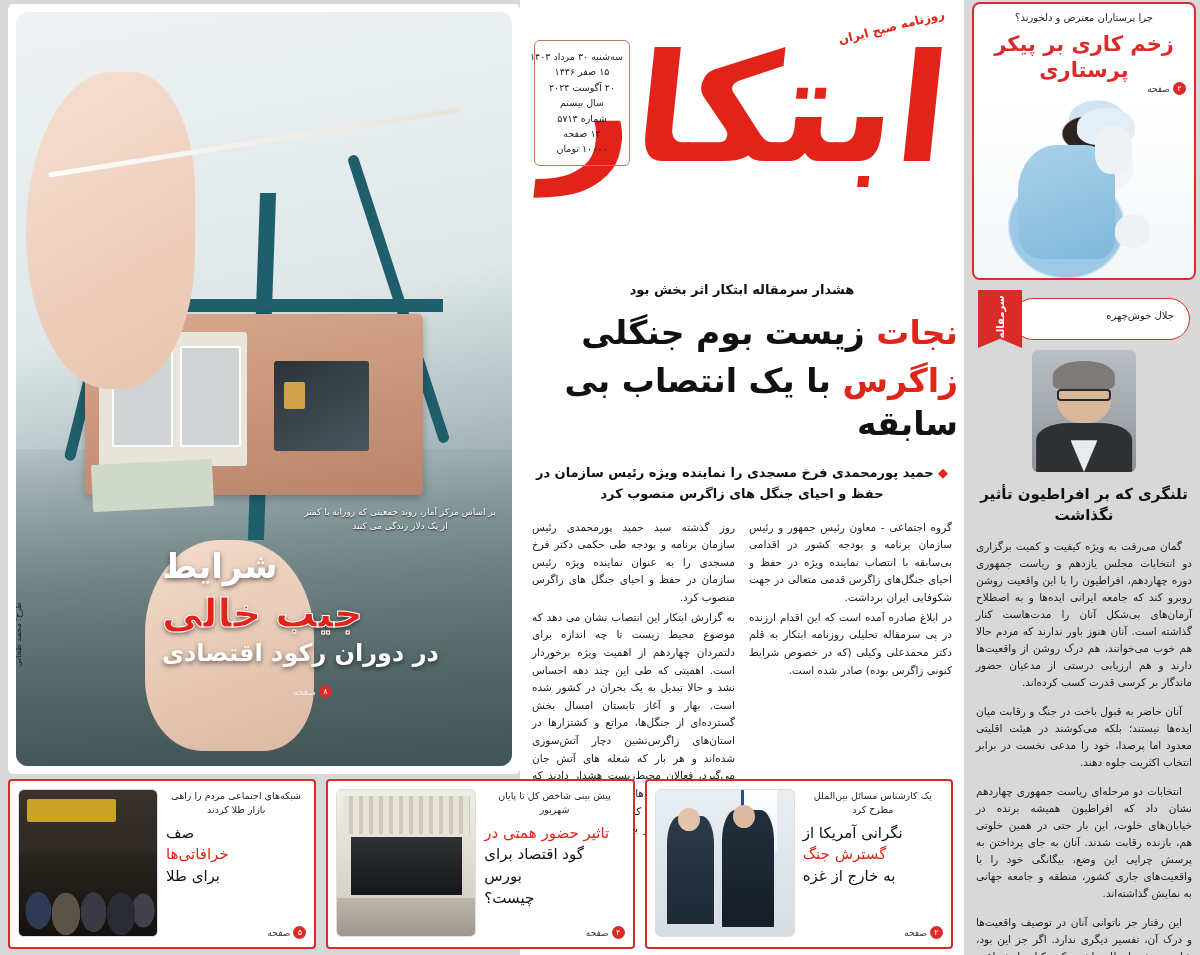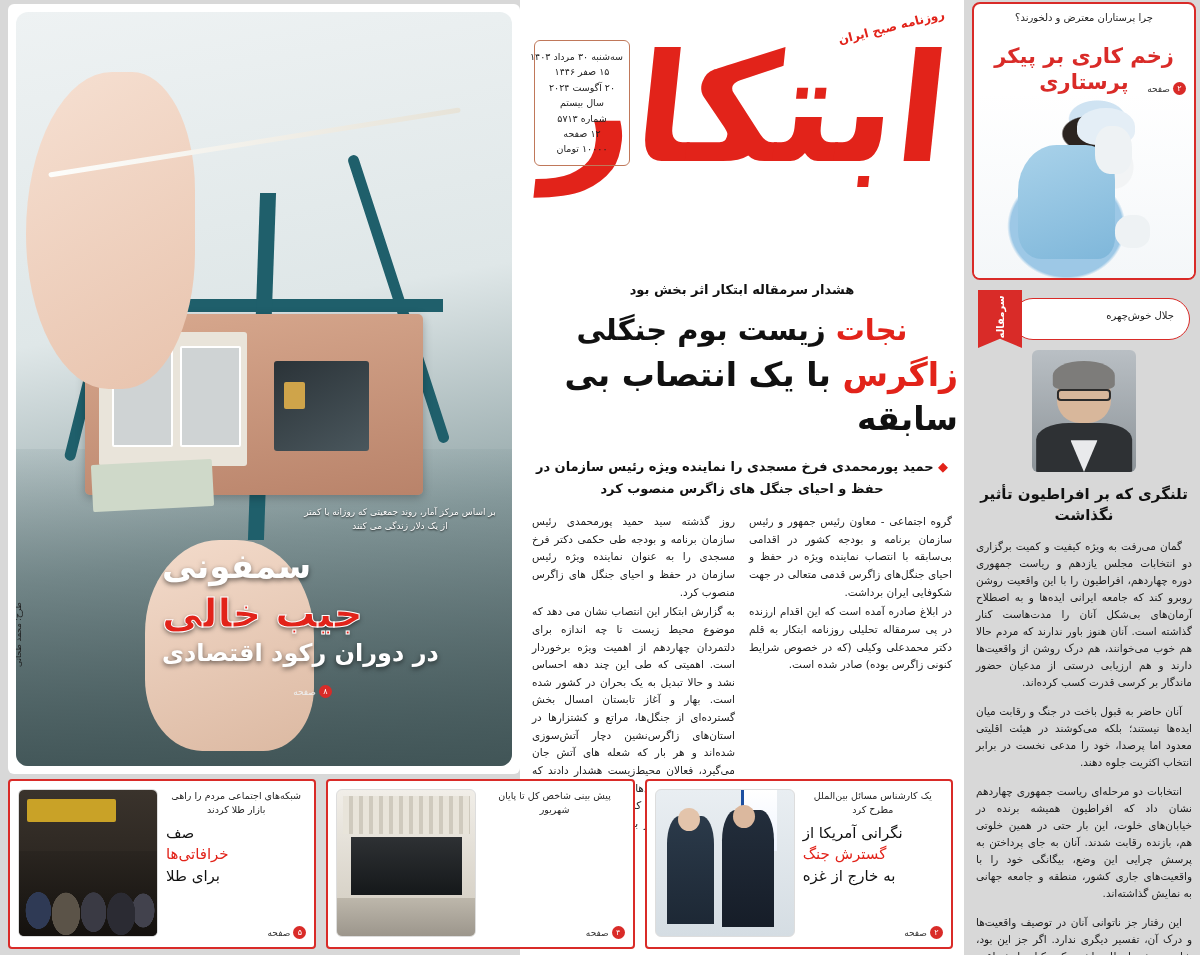--- a/index.html
+++ b/index.html
@@ -18,21 +18,21 @@
   .nurse-card {
     position:absolute; right:4px; top:2px; width:224px; height:278px;
     background:#fff; border:2px solid #d92b28; border-radius:8px; overflow:hidden;
   }
   .nurse-kicker {
     text-align:center; font-size:10px; color:#222; margin-top:7px; line-height:1.4;
     position:relative; z-index:3;
   }
   .nurse-title {
     text-align:center; font-size:21px; font-weight:bold; color:#d92b28;
-    margin-top:18px; line-height:1.25; position:relative; z-index:3;
+    margin-top:6px; line-height:1.25; position:relative; z-index:3;
   }
   .pagebadge {
     display:inline-flex; align-items:center; gap:3px;
     font-size:9px; color:#333;
   }
   .pagebadge .dot {
     width:13px;height:13px;border-radius:50%;background:#d92b28;color:#fff;
     font-size:8px;display:flex;align-items:center;justify-content:center;
   }
   .nurse-badge { position:absolute; right:8px; top:72px; z-index:4; }
@@ -142,21 +142,21 @@
   }
   .datebox div { white-space:nowrap; }
 
   .lead-kicker {
     text-align:center; font-size:13px; font-weight:bold; color:#111; margin-top:2px;
   }
   .lead-title {
     text-align:center; font-weight:bold; color:#111; margin-top:14px;
     line-height:1.32; padding:0 6px;
   }
-  .lead-title .l1 { font-size:29px; display:block; }
+  .lead-title .l1 { font-size:33px; display:block;text-align:right; }
   .lead-title .l2 { font-size:33px; display:block; margin-top:4px;text-align:right; }
   .lead-title .red { color:#e2231a; }
   .lead-bullet {
     margin:16px 12px 0; font-size:13px; font-weight:bold; color:#111;
     text-align:center; line-height:1.65;
   }
   .lead-bullet .diamond { color:#e2231a; }
 
   .cols { display:flex; gap:14px; margin:14px 12px 0; }
   .col { flex:1; font-size:10.5px; line-height:1.68; text-align:justify; color:#1b1b1b; }
@@ -435,21 +435,21 @@
             <div class="chip"></div>
           </div>
         <div class="bill"></div>
       </div>
       <div class="hand-big"></div>
       <div class="baton"></div>
       <div class="hand-low"></div>
 
       <div class="mp-kicker">بر اساس مرکز آمار، روند جمعیتی که روزانه با کمتر از یک دلار زندگی می کنند</div>
       <div class="mp-title">
-        <span class="mp-t1">سمفونی</span>
+        <span class="mp-t1">شرایط</span>
         <span class="mp-t2">جیب خالی</span>
         <span class="mp-t3">در دوران رکود اقتصادی</span>
       </div>
       <div class="mp-badge">
         <span class="pagebadge">
           <span class="dot">۸</span>
           <span>صفحه</span>
         </span>
       </div>
       <div class="mp-credit">طرح: محمد طحانی</div>
@@ -478,20 +478,25 @@
         <div class="figA"></div>
         <div class="figB"></div>
         <div class="headA"></div>
         <div class="headB"></div>
       </div>
     </div>
 
     <div class="bbox">
       <div class="txt">
         <div class="bkick">پیش بینی شاخص کل تا پایان شهریور</div>
+        <div class="btitle">
+          <div class="red">تاثیر حضور همتی در</div>
+          <div>گود اقتصاد برای بورس</div>
+          <div>چیست؟</div>
+        </div>
         <div class="bbadge">
           <span class="pagebadge">
             <span class="dot">۴</span>
             <span>صفحه</span>
           </span>
         </div>
       </div>
       <div class="thumb th-bourse">
         <div class="ceil"></div>
         <div class="glass"></div>

